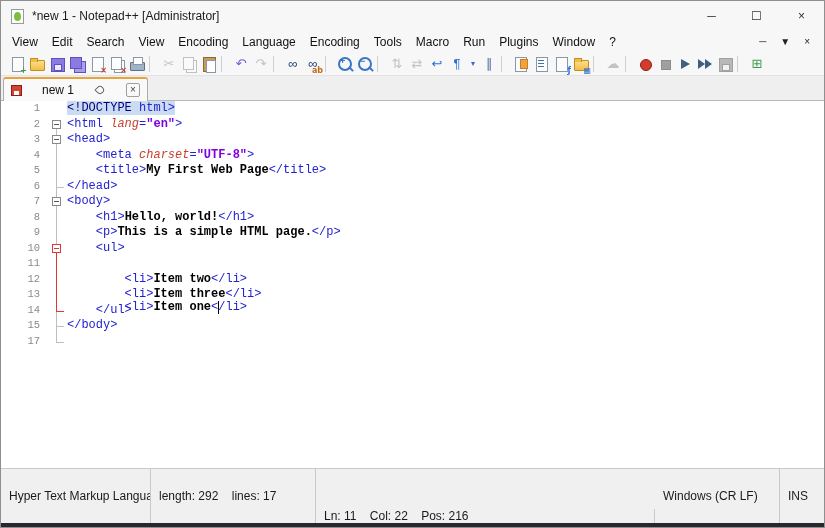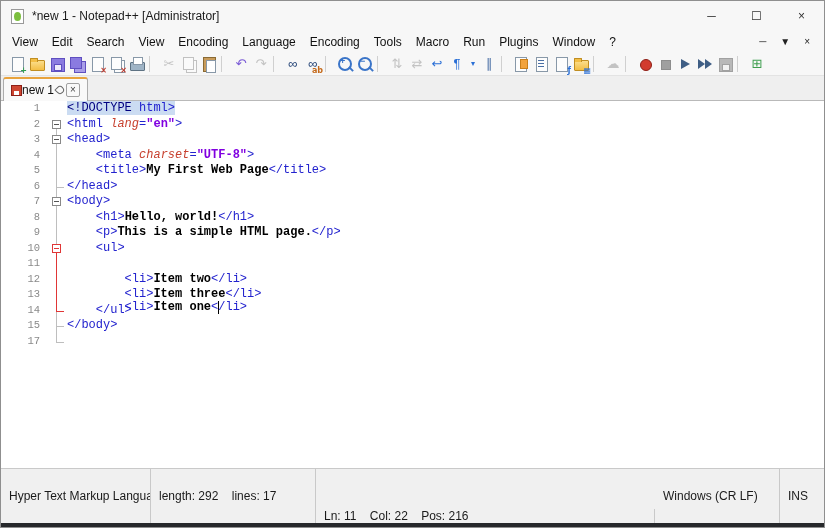--- a/index.html
+++ b/index.html
@@ -51,21 +51,21 @@
   .s-docmap::after{content:'';position:absolute;right:2px;top:4px;width:6px;height:8px;background:#F2A33C;border:1px solid #C97F1B;}
   .s-doclist::before{content:'';position:absolute;left:4px;top:2px;width:10px;height:13px;background:#FDFDFD;border:1px solid #8898A8;}
   .s-doclist::after{content:'';position:absolute;left:6px;top:5px;width:6px;height:1px;background:#4A6FA5;box-shadow:0 3px 0 #4A6FA5,0 6px 0 #4A6FA5;}
   .s-record::before{content:'';position:absolute;left:4px;top:4px;width:10px;height:10px;border-radius:50%;background:#D23B2E;border:1px solid #8E1F16;}
   .s-stop::before{content:'';position:absolute;left:5px;top:5px;width:8px;height:8px;background:#4A5A6A;border:1px solid #2F3A44;}
   .s-play::before{content:'';position:absolute;left:5px;top:4px;width:0;height:0;border-left:9px solid #3F5E85;border-top:5px solid transparent;border-bottom:5px solid transparent;}
   .s-play2::before{content:'';position:absolute;left:2px;top:4px;width:0;height:0;border-left:7px solid #3F5E85;border-top:5px solid transparent;border-bottom:5px solid transparent;}
   .s-play2::after{content:'';position:absolute;left:9px;top:4px;width:0;height:0;border-left:7px solid #3F5E85;border-top:5px solid transparent;border-bottom:5px solid transparent;}
   
   .tabbar{flex:0 0 25px;background:#EFEFEF;display:flex;align-items:flex-end;padding-left:2px;border-bottom:1px solid #B9B9B9;}
-  .tab{height:24px;display:flex;align-items:center;gap:0;padding:0 7px;background:#F9F9F9;
+  .tab{height:24px;display:flex;align-items:center;gap:20px;padding:0 7px;background:#F9F9F9;
        border:1px solid #ACACAC;border-bottom:none;border-top:2px solid #E8A33D;border-radius:3px 3px 0 0;
        margin-bottom:-1px;position:relative;z-index:1;}
   .unsaved{width:11px;height:11px;background:var(--unsaved_indicator,#CE4631);border:1px solid #8E1F16;position:relative;}
   .unsaved::after{content:'';position:absolute;left:2px;bottom:0;width:5px;height:4px;background:#FFF;}
   .tab-label{font-size:12px;color:#111;}
   .pin{width:8px;height:8px;border:1px solid #666;border-radius:50% 50% 50% 0;transform:rotate(45deg);margin-left:2px;}
   .tab-close{width:14px;height:14px;border:1px solid #A0A0A0;border-radius:2px;display:flex;align-items:center;
              justify-content:center;font-size:10px;color:#444;margin-left:2px;line-height:1;}
   
   .editor{flex:1;position:relative;background:#FFF;overflow:hidden;font-family:"Liberation Mono","DejaVu Sans Mono",monospace;}

